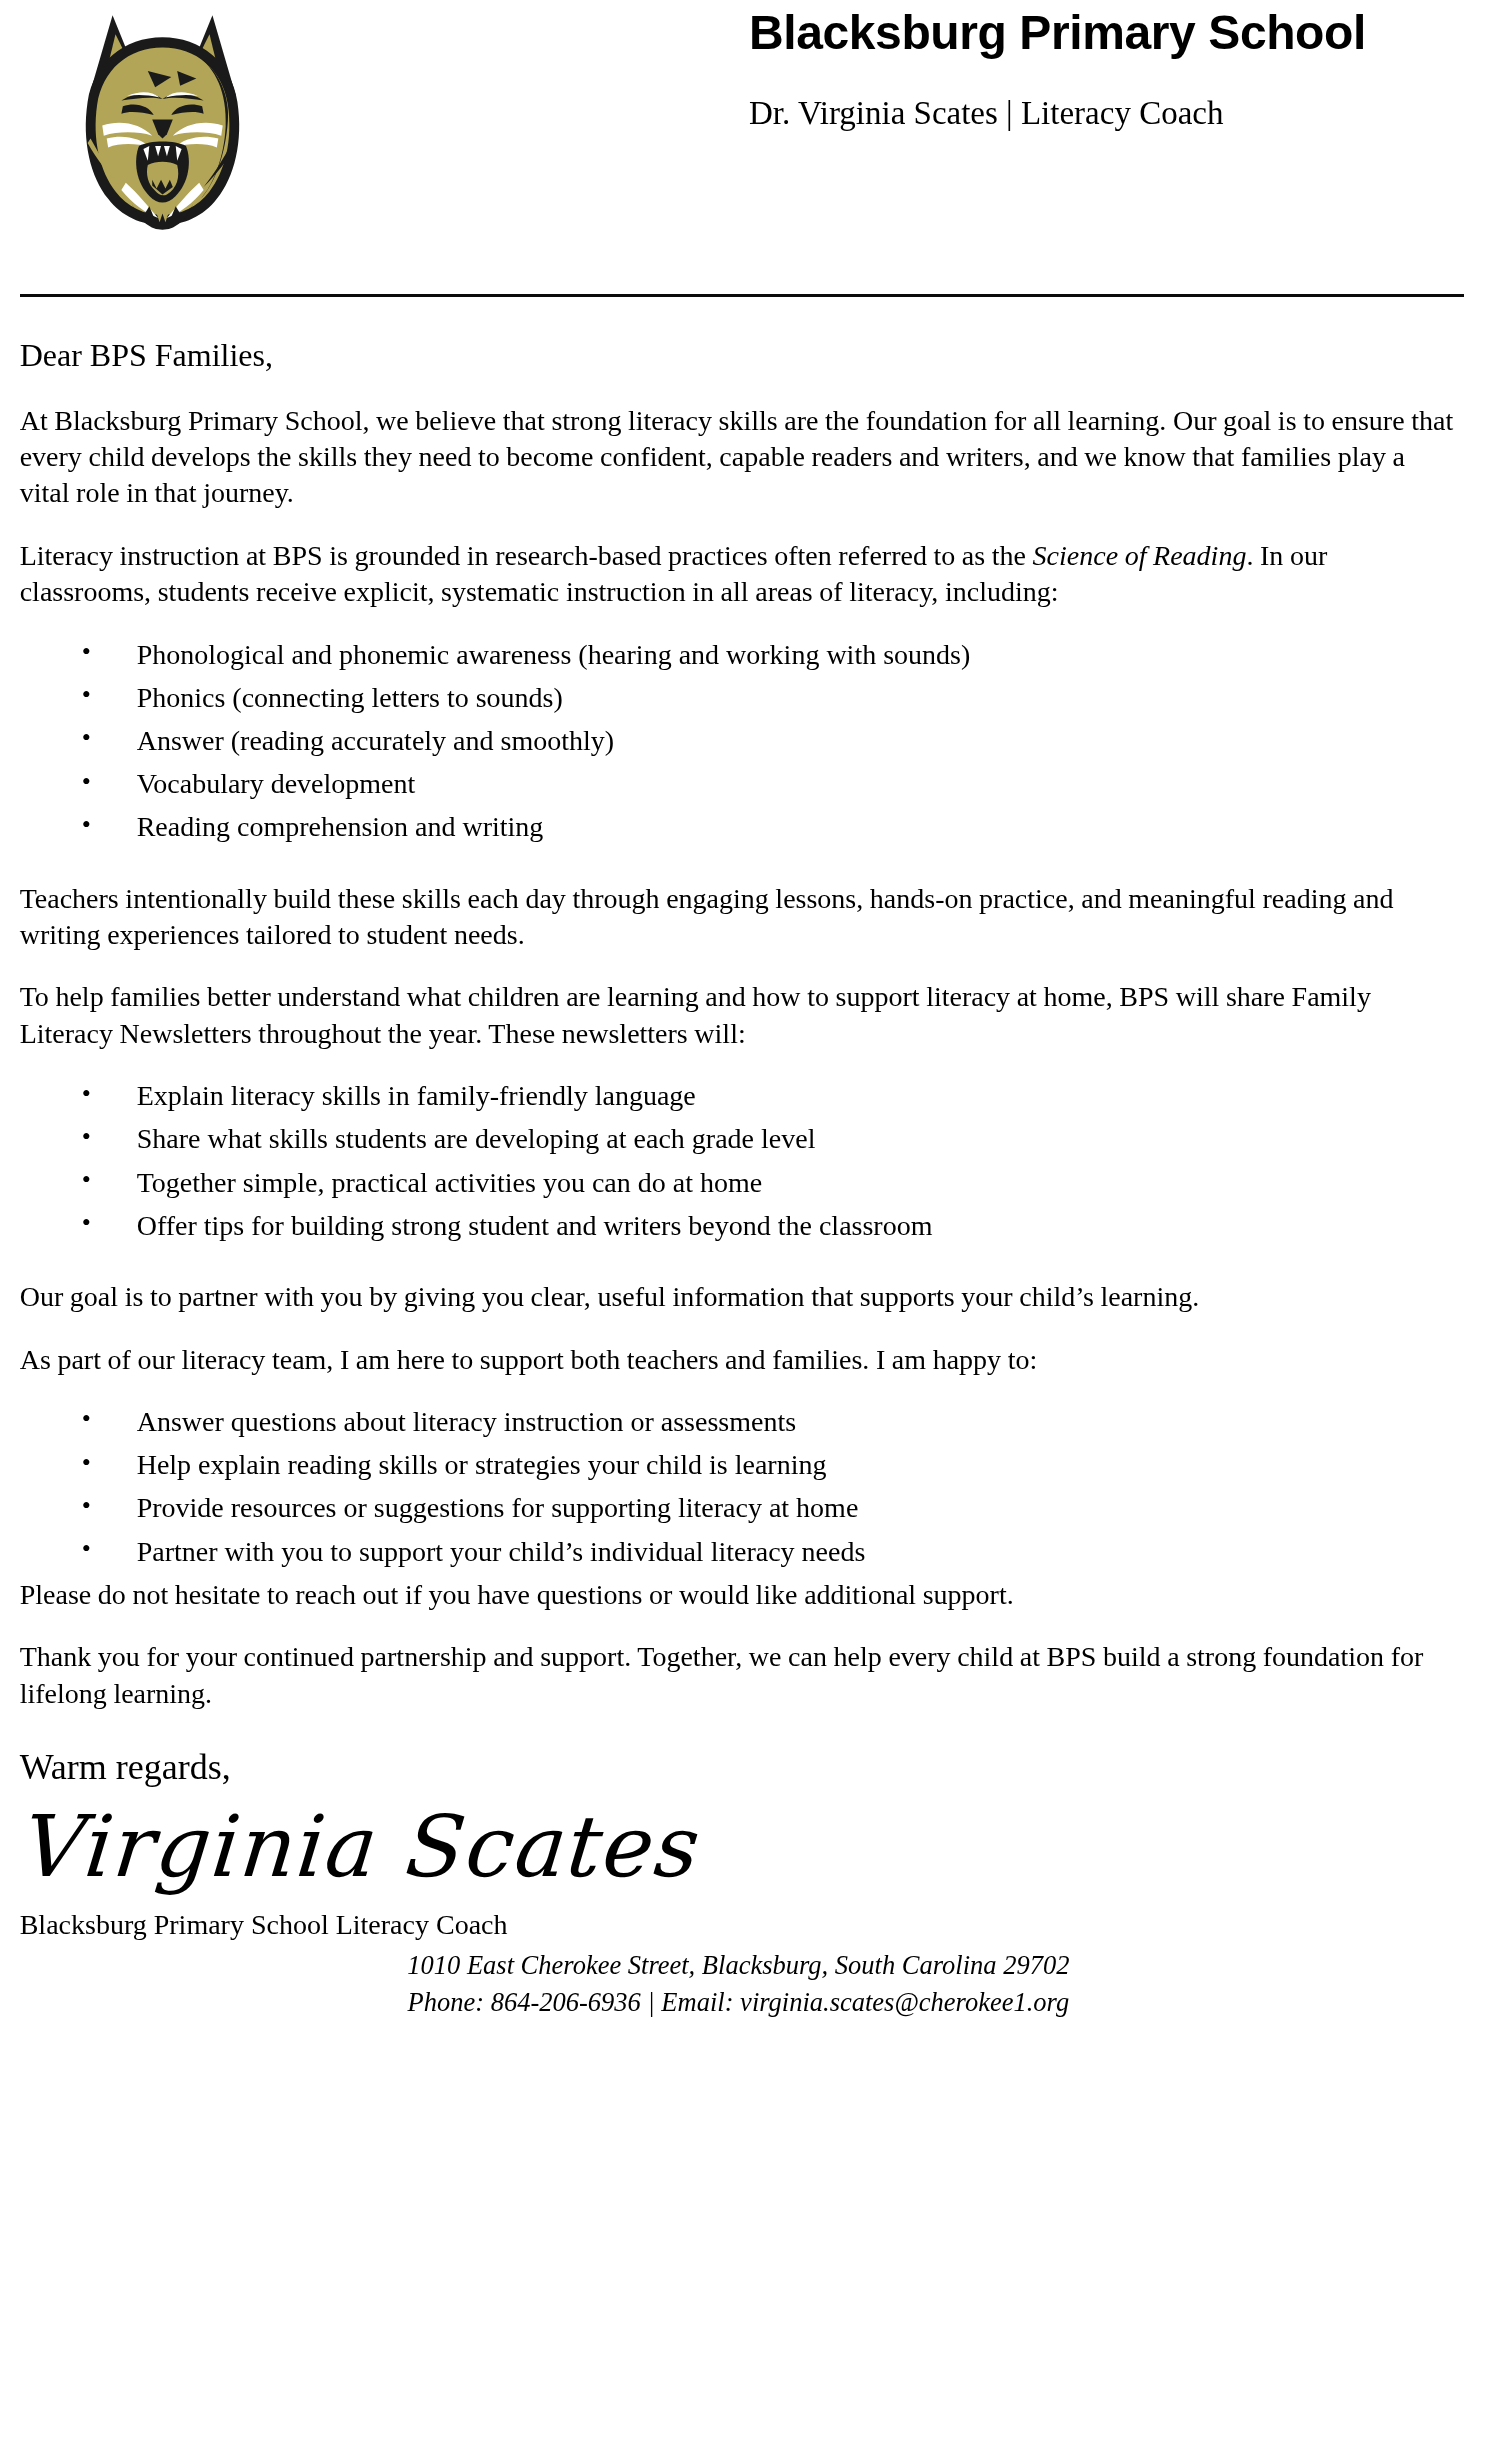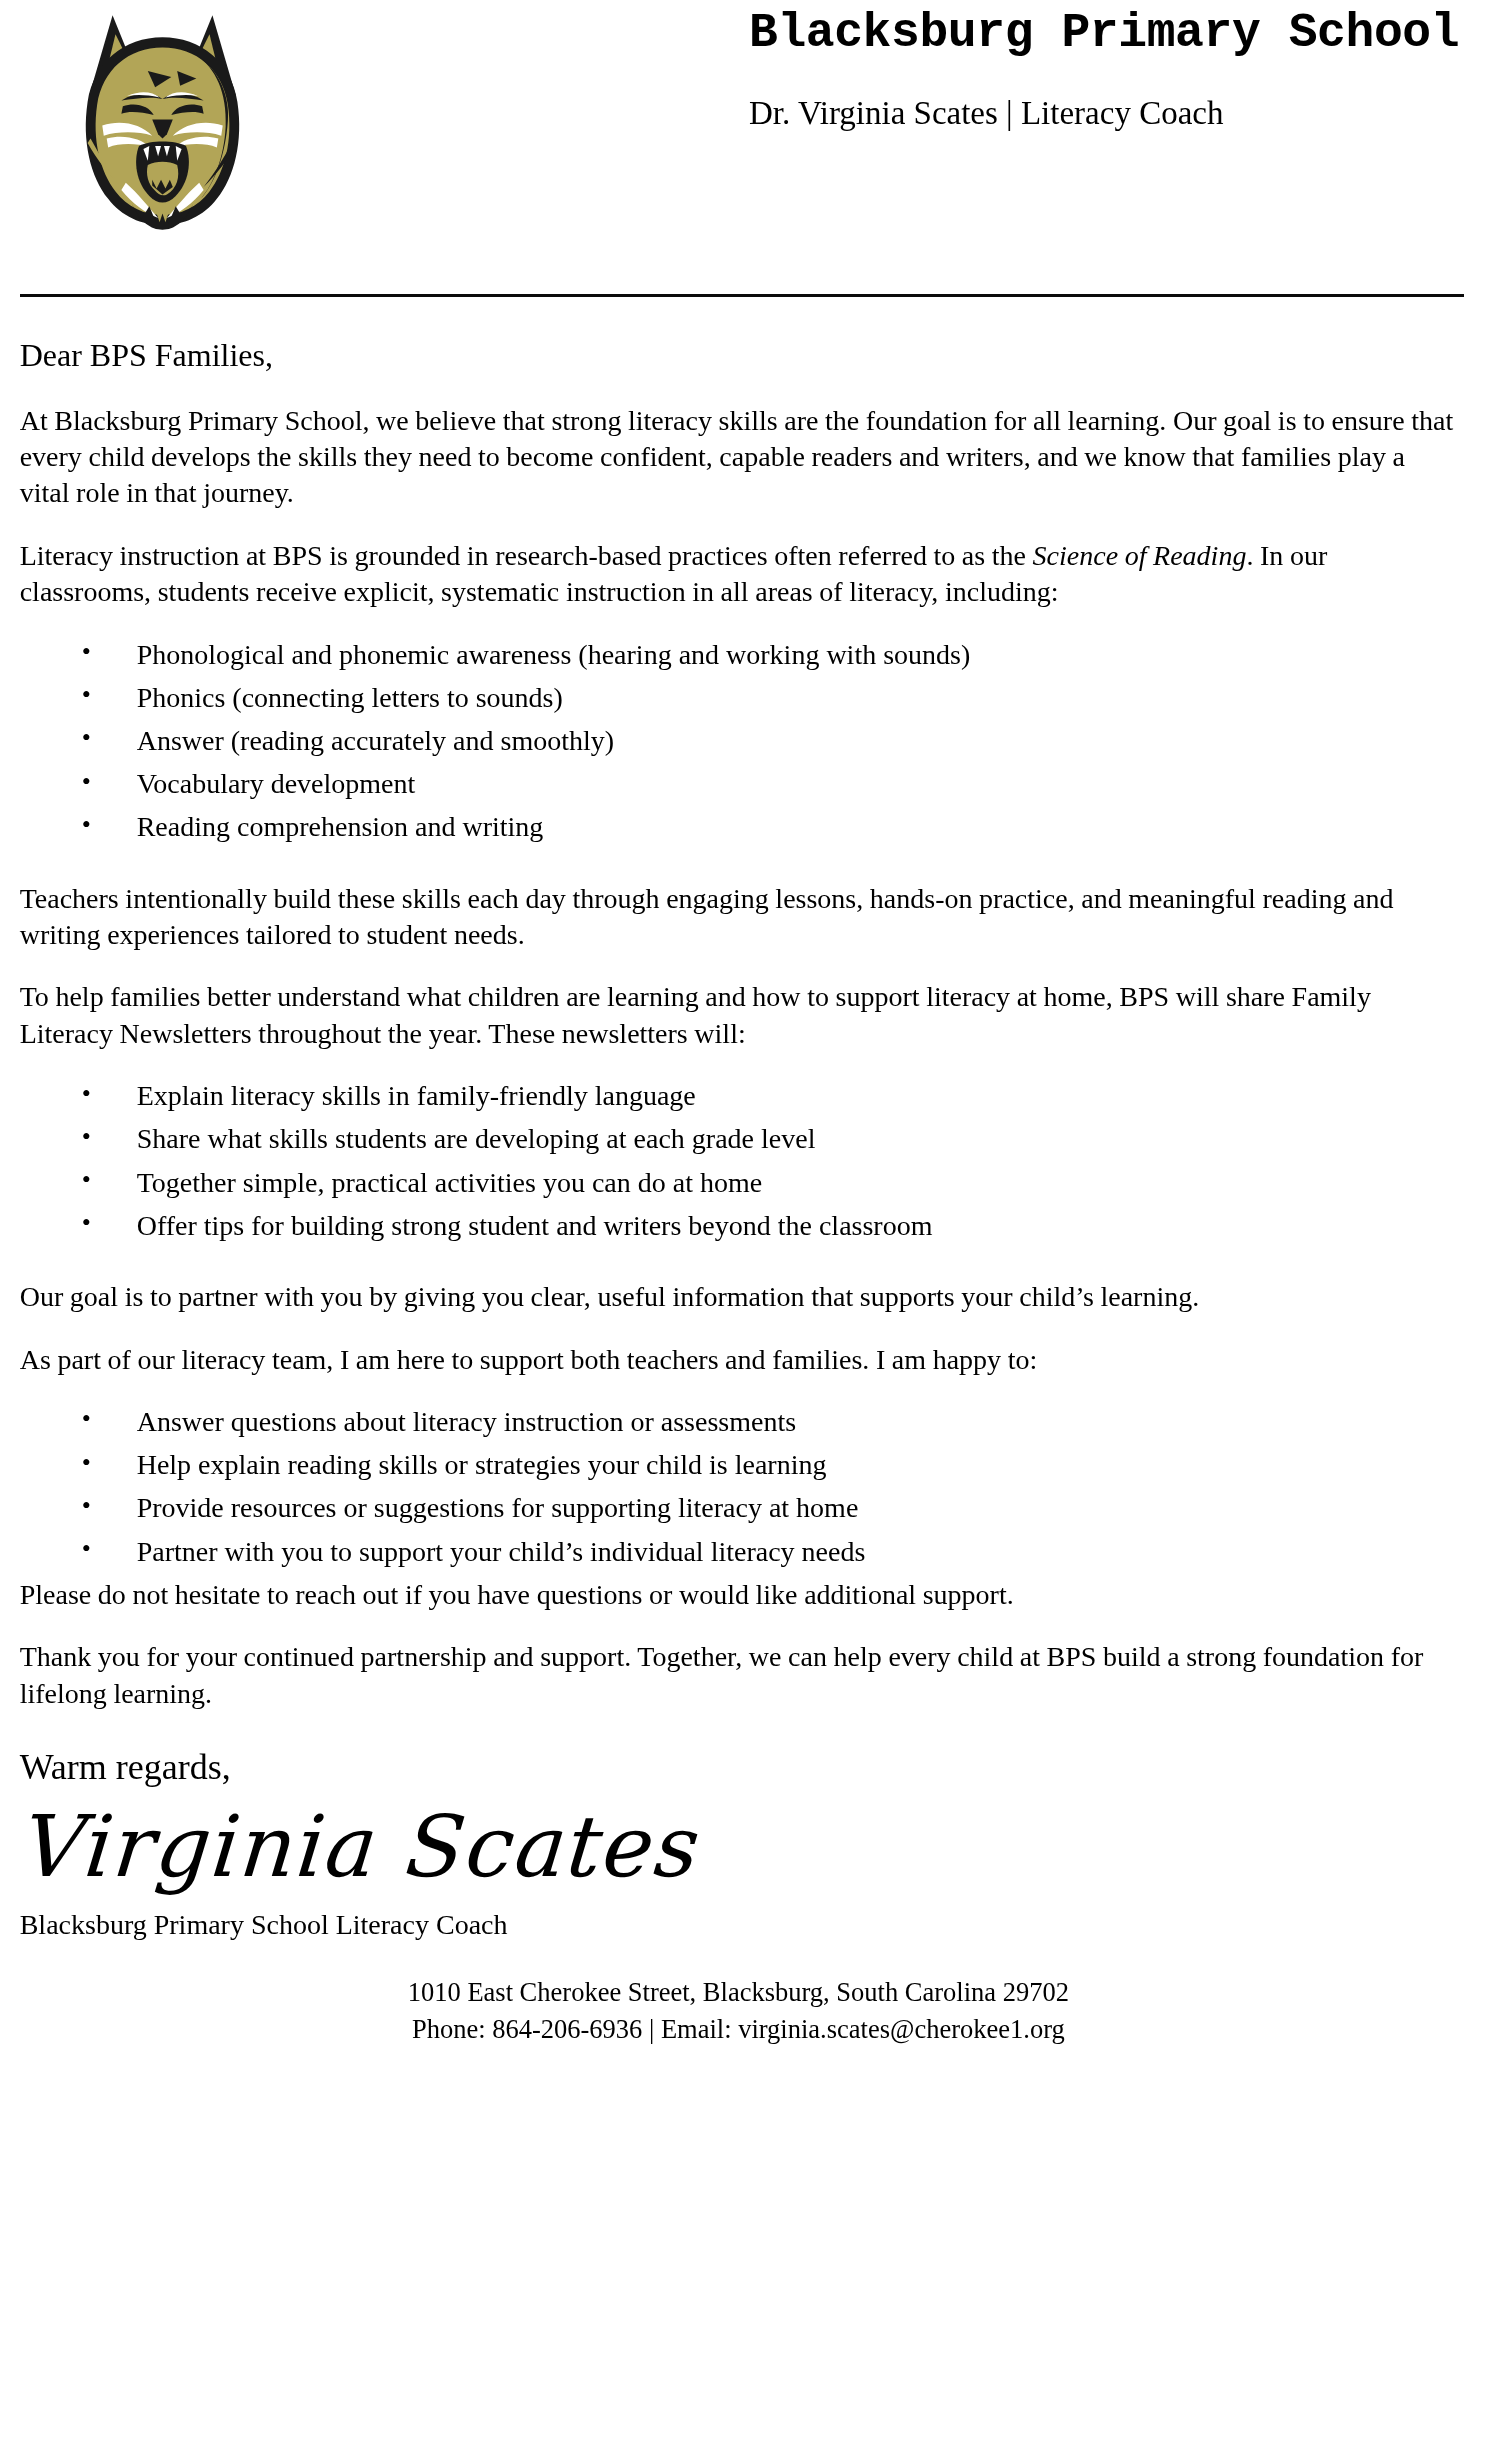--- a/index.html
+++ b/index.html
@@ -40,21 +40,21 @@
   }
   .logo-wrap svg { display: block; width: 100%; height: 100%; }
 
   .header-text {
     position: absolute;
     left: 749px;
     top: 7.6px;
     width: 742px;
   }
   .school-title {
-    font-family: Liberation Mono, monospace;
+    font-family: Liberation Sans, sans-serif;
     font-weight: bold;
     font-size: 48px;
     line-height: 1.05;
     letter-spacing: -0.4px;
     margin: 0 0 0 0;
     white-space: nowrap;
   }
   .school-subtitle {
     font-family: "Liberation Serif", "DejaVu Serif", serif;
     font-weight: normal;
@@ -136,23 +136,24 @@
     white-space: nowrap;
   }
   .sig-title {
     font-size: 28px;
     line-height: 1.3;
     margin: 18px 0 0 0;
   }
 
   
   .footer {
-    margin-top: 32px;
+    margin-top: 5px;
     padding: 0 0 4.5px 0;
     text-align: center;
+    font-style: italic;
   }
   .footer-line {
     font-size: 26.5px;
     line-height: 1.28;
     margin: 0 0 3px 0;
   }
 </style>
 </head>
 <body>
 

